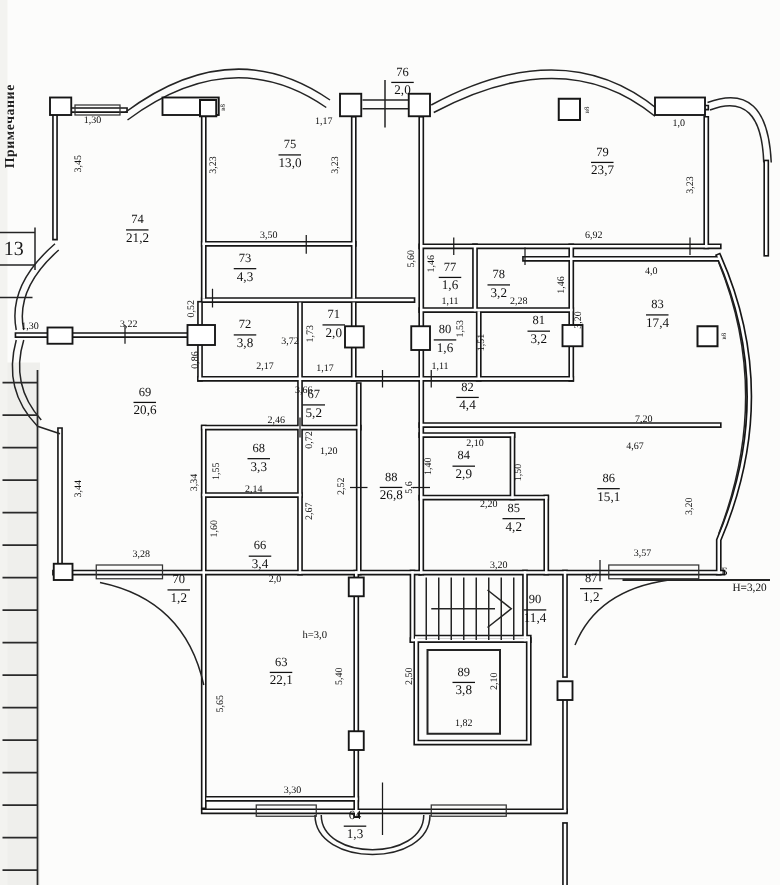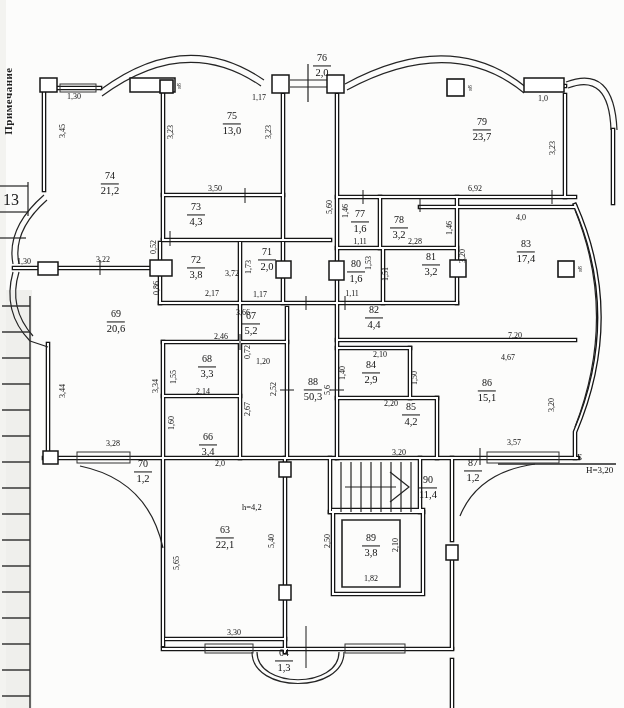--- a/index.html
+++ b/index.html
@@ -264,21 +264,21 @@
       <line x1="330" y1="390" x2="344" y2="390"></line>
       <line x1="306" y1="626" x2="306" y2="668"></line>
     </g>
   </svg>
 
   <div id="labels">
     <div class="margin-note">Примечание</div>
     <div class="frag13">13</div>
     <div class="axisB">Б</div>
     <div class="axisH">Н=3,20</div>
-    <div class="hnote">h=4,2</div>
+    <div class="hnote">h=3,0</div>
   <div class="room" style="left: 110px; top: 184px;">
         <span class="n">74</span>
         <span class="a">21,2</span>
       </div>
       <div class="room" style="left: 232px; top: 124px;">
         <span class="n">75</span>
         <span class="a">13,0</span>
       </div>
       <div class="room" style="left: 322px; top: 66px;">
         <span class="n">76</span>
@@ -335,21 +335,21 @@
       <div class="room" style="left: 207px; top: 367px;">
         <span class="n">68</span>
         <span class="a">3,3</span>
       </div>
       <div class="room" style="left: 371px; top: 373px;">
         <span class="n">84</span>
         <span class="a">2,9</span>
       </div>
       <div class="room" style="left: 313px; top: 390px;">
         <span class="n">88</span>
-        <span class="a">50,3</span>
+        <span class="a">26,8</span>
       </div>
       <div class="room" style="left: 487px; top: 391px;">
         <span class="n">86</span>
         <span class="a">15,1</span>
       </div>
       <div class="room" style="left: 208px; top: 421px; margin-top: 24px;">
         <span class="n">66</span>
         <span class="a">3,4</span>
       </div>
       <div class="room" style="left: 387px; top: 415px; margin-left: 24px;">

